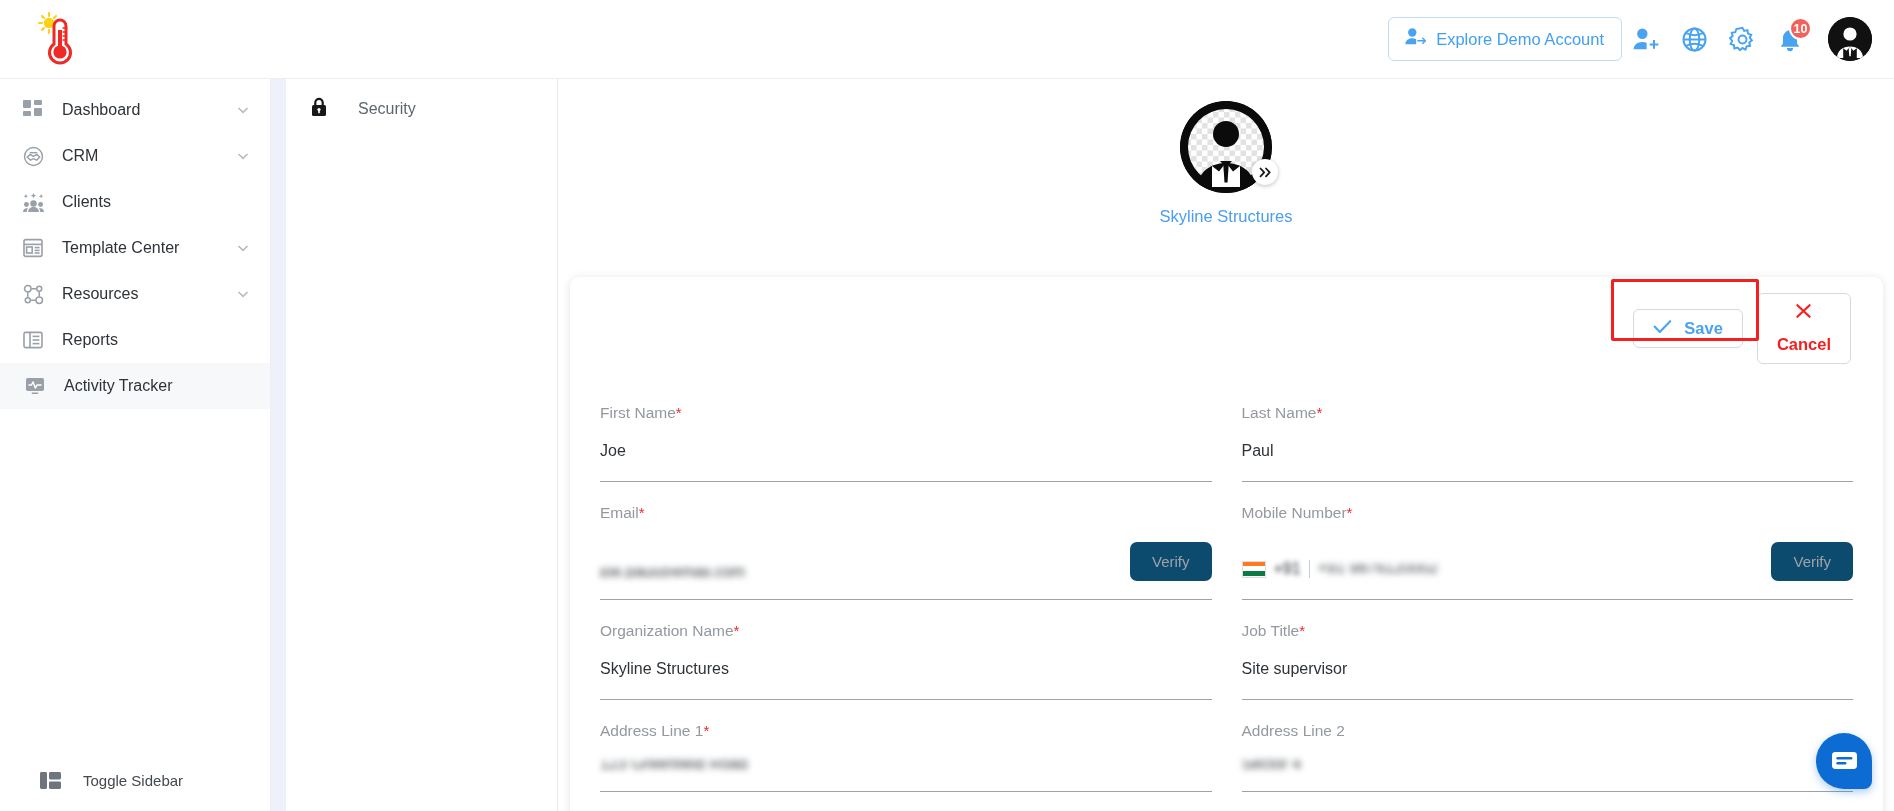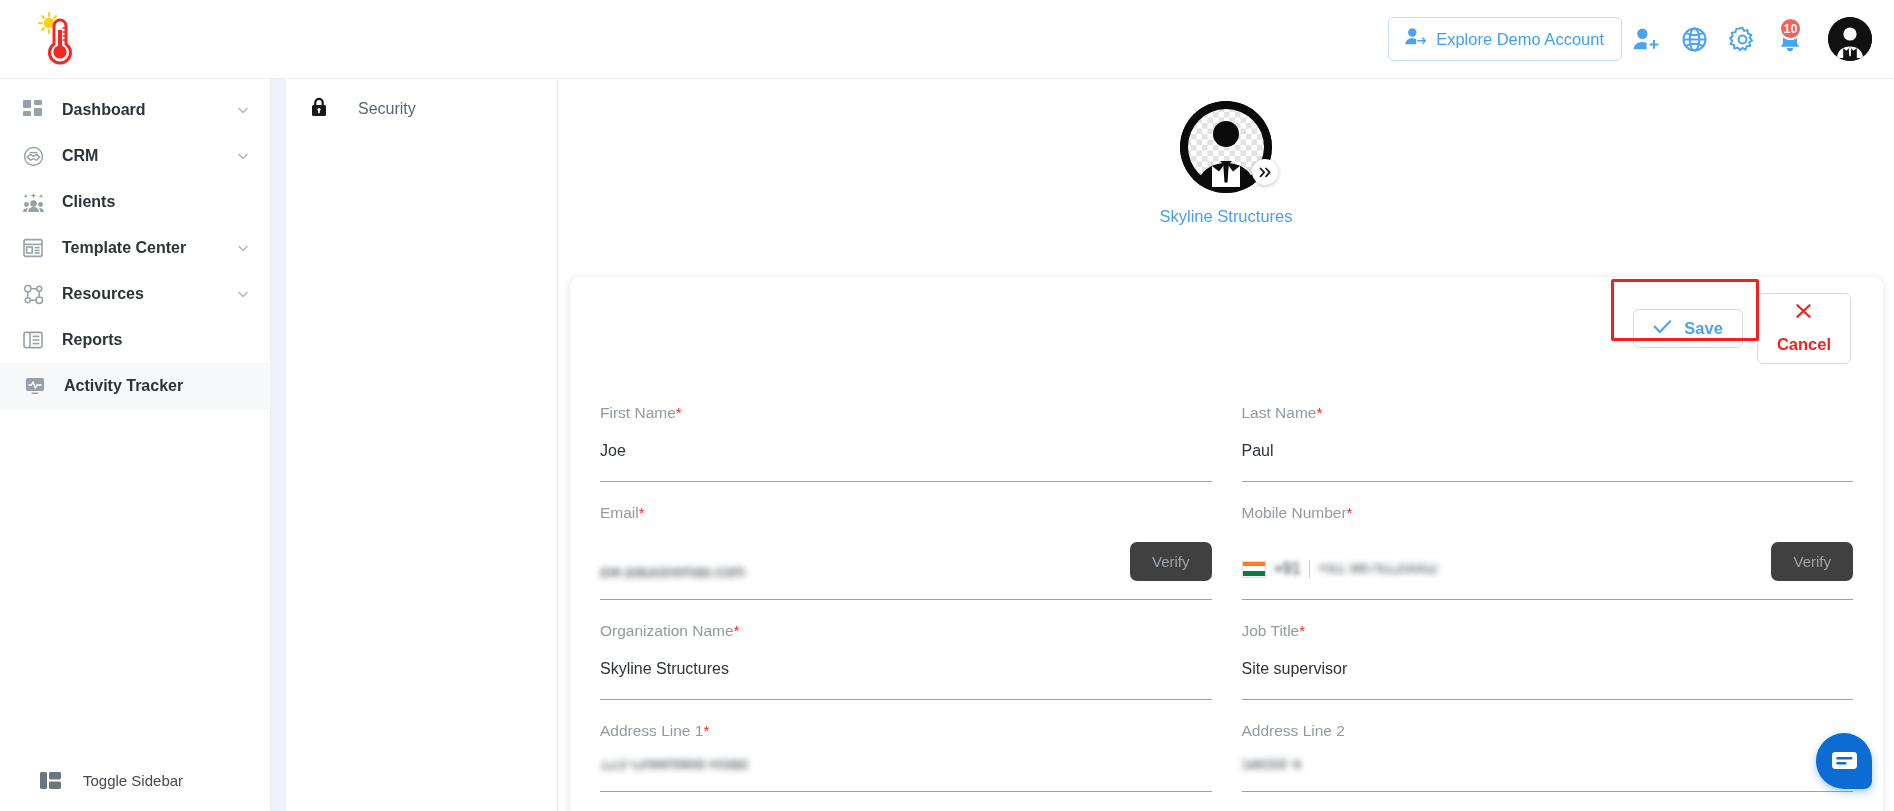--- a/index.html
+++ b/index.html
@@ -30,21 +30,21 @@
     font-size: 16.5px; font-weight: 400;
     padding: 9px 17px 9px 15px; cursor: pointer;
     white-space: nowrap;
   }
   .icon-btn {
     width: 48px; height: 48px; display: flex; align-items: center; justify-content: center;
     cursor: pointer; position: relative; background: none; border: none;
   }
   .icon-btn:first-of-type { margin-left: 24px; }
   .badge {
-    position: absolute; top: 2px; right: 12px;
+    position: absolute; top: 2px; right: 2px;
     min-width: 23px; height: 23px; border-radius: 50%;
     background: #f4615c; color: #fff;
     font-size: 12.5px; font-weight: 700;
     display: flex; align-items: center; justify-content: center;
     border: 2px solid #fff;
   }
   .avatar-top {
     width: 44px; height: 44px; border-radius: 50%;
     background: #000; margin-left: 14px; overflow: hidden;
     display: flex; align-items: flex-end; justify-content: center; cursor: pointer;
@@ -52,21 +52,21 @@
 
   
   .sidebar {
     position: absolute; left: 0; top: 79px; width: 271px; height: 732px;
     background: #fff; border-right: 1px solid #eceef2;
     display: flex; flex-direction: column;
   }
   .nav-list { padding-top: 8px; flex: 1; }
   .nav-item {
     display: flex; align-items: center; height: 46px;
-    padding: 0 20px 0 22px; cursor: pointer; gap: 18px; font-weight: bold;
+    padding: 0 20px 0 22px; cursor: pointer; gap: 18px;
   }
   .nav-item.active { background: #f7f8fa; padding-left: 24px; }
   .nav-ico {
     width: 22px; height: 22px; flex: 0 0 22px;
     display: flex; align-items: center; justify-content: center;
     color: #9aa0a8;
   }
   .nav-label { font-size: 16px; color: #2e3338; flex: 1; }
   .chev { color: #b6bcc3; width: 14px; height: 14px; }
   .sidebar-footer {
@@ -150,21 +150,21 @@
   .req { color: #f02b2b; font-size: 15px; }
   .f-input-row {
     display: flex; align-items: flex-end; gap: 12px;
     border-bottom: 1px solid #9ba2a9; padding-bottom: 21px; position: relative;
     min-height: 30px;
   }
   .f-val { font-size: 16px; color: #2e3338; flex: 1; }
   .f-val.blur { filter: blur(3.4px); color: #3b4046; }
   .f-val.clip { overflow: hidden; height: 10px; line-height: 7px; }
   .verify-btn {
-    border: none; border-radius: 7px; background: #404040; color: #9ea3a8;
+    border: none; border-radius: 7px; background: #0c4a6e; color: #9ea3a8;
     font-size: 15px; padding: 11px 22px; cursor: pointer; margin-bottom: -3px;
   }
   .flag {
     width: 24px; height: 17px; flex: 0 0 24px;
     border: 1px solid #ddd; overflow: hidden; display: block;
   }
   .flag i { display: block; height: 33.33%; }
   .flag .s1 { background: #ff7a21; }
   .flag .s2 { background: #fff; }
   .flag .s3 { background: #0b7a45; }

